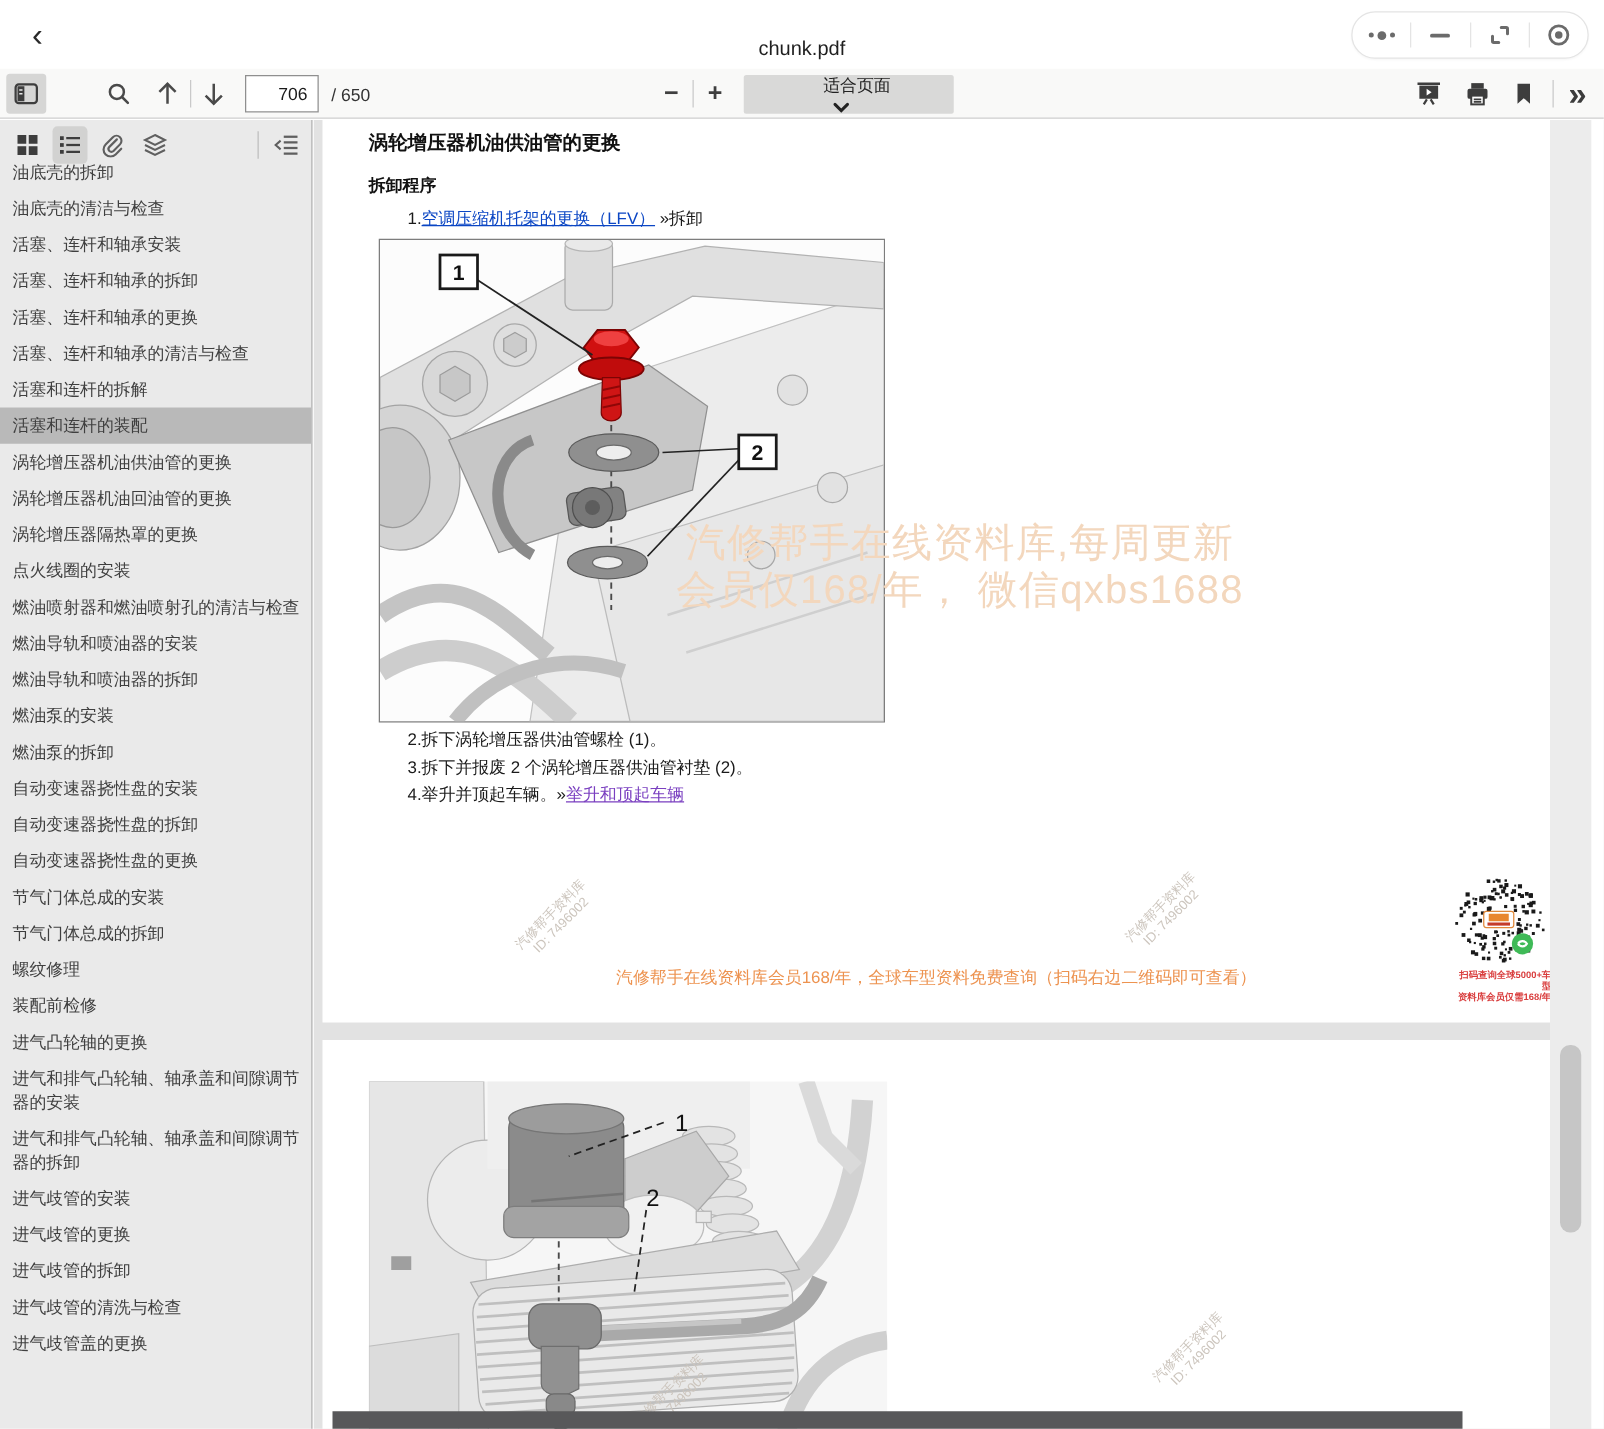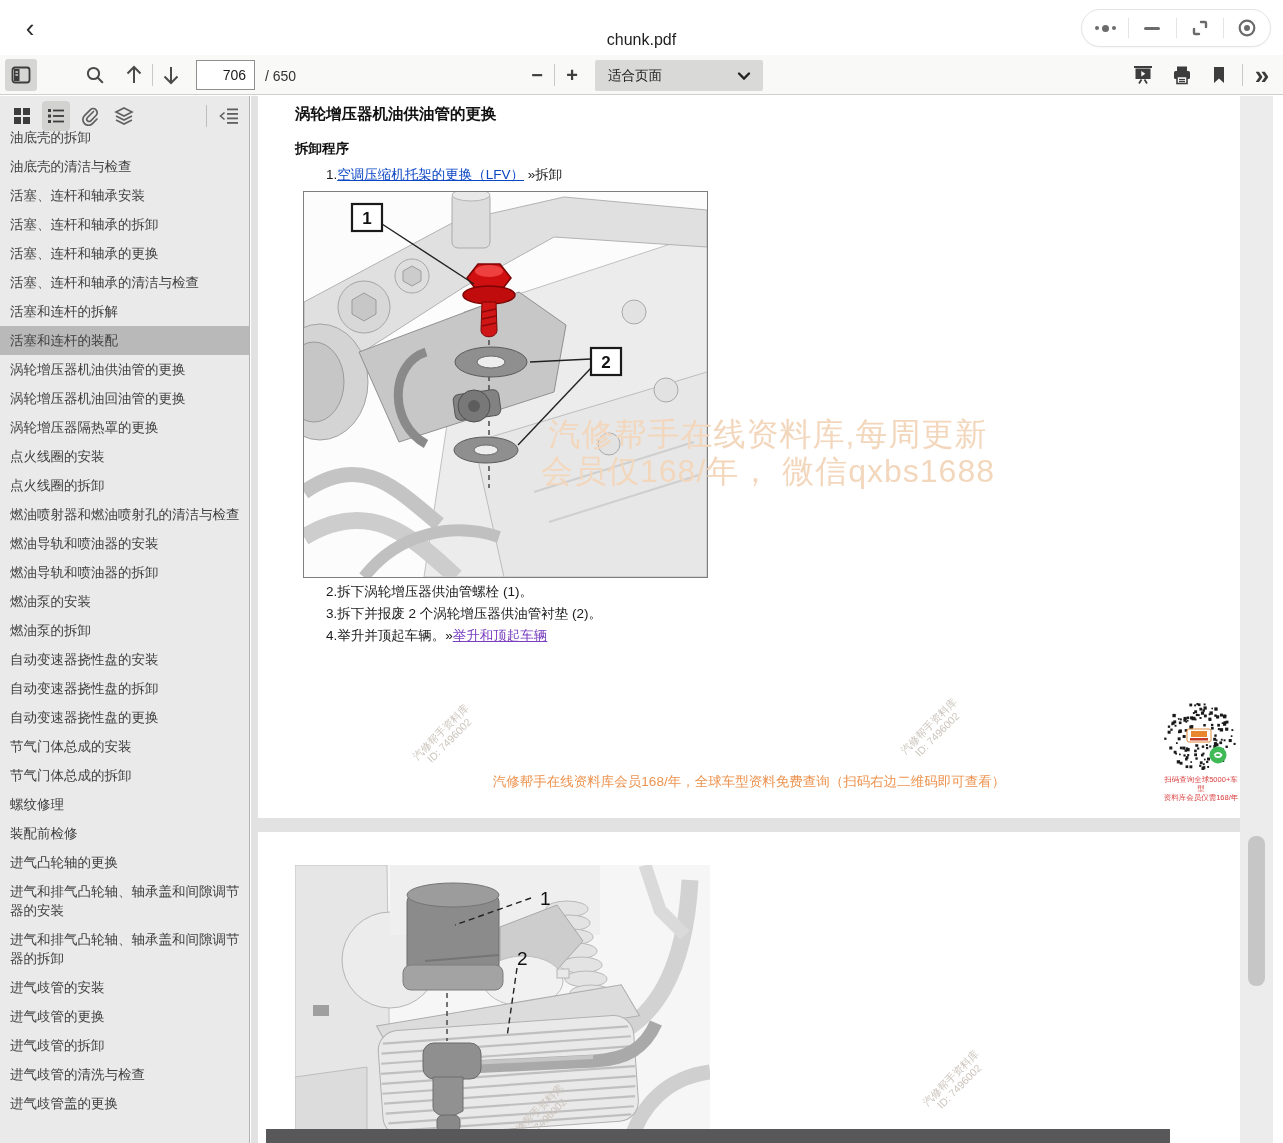--- a/index.html
+++ b/index.html
@@ -25,21 +25,21 @@
   .toolbar { position:absolute; left:0; top:55px; width:1283px; height:40px; background:#f9f9f8;
     border-bottom:1px solid #cfcfcf; }
   .tb-btn { position:absolute; top:4px; width:32px; height:32px; border:none; background:none; border-radius:3px;
     display:flex; align-items:center; justify-content:center; cursor:pointer; color:#4d4d4d; }
   .tb-btn.active { background:#d6d6d5; }
   .tb-sep { position:absolute; top:9px; width:1px; height:22px; background:#c9c9c9; }
   .page-input { position:absolute; left:196px; top:5px; width:59px; height:30px; border:1px solid #8f8f8f;
     background:#fff; text-align:right; padding-right:8px; font-size:14px; color:#1a1a1a; }
   .page-total { position:absolute; left:265px; top:13px; font-size:14px; color:#333; }
   .zoom-select { position:absolute; left:595px; top:5px; width:168px; height:31px; background:#d9d9d8;
-    border-radius:2px; display:flex; align-items:center; cursor:pointer; }
+    border-radius:2px; display:flex; align-items:center; cursor:pointer;flex-direction:column; }
   .zoom-select span { font-size:13.5px; color:#222; padding-left:13px; flex:1; }
   .glyph-btn { font-size:20px; font-weight:bold; color:#3f3f3f; }
   .chev2 { font-size:26px; color:#3c3c3c; font-weight:bold; line-height:20px; }
 
   
   .sidebar { position:absolute; left:0; top:96px; width:250px; height:1047px; background:#eaeaea;
     border-right:1px solid #b3b3b3; overflow:hidden; }
   .side-tools { height:40px; display:flex; align-items:center; padding-left:8px; position:relative; }
   .st-btn { width:32px; height:30px; border:none; background:none; border-radius:4px; margin-right:6px;
     display:flex; align-items:center; justify-content:center; cursor:pointer; color:#4a4a4a; }
@@ -66,21 +66,21 @@
   .link-purple { color:#7a3fc0; text-decoration:underline; cursor:pointer; }
   .figure1 { position:absolute; left:45px; top:95px; width:405px; height:387px; border:1px solid #7d7d7d; background:#fcfcfc; }
   .figure2 { position:absolute; left:37px; top:33px; width:415px; height:278px; overflow:hidden; }
 
   .wm-big { position:absolute; left:110px; top:320px; width:800px; text-align:center; color:#f3d7bd;
     font-size:32px; line-height:37px; letter-spacing:1px; pointer-events:none; white-space:nowrap; }
   .wm-diag { position:absolute; transform:rotate(-45deg); color:#ccc5bd; font-size:10.5px; line-height:12px;
     text-align:center; pointer-events:none; white-space:nowrap; }
   .footer-note { position:absolute; left:0; top:677px; width:982px; text-align:center; font-size:13.5px; color:#ed9350; }
   .qr-wrap { position:absolute; left:903px; top:603px; width:80px; text-align:center; }
-  .qr-cap { font-size:7.5px; color:#d93c3c; line-height:9px; font-weight:normal; }
+  .qr-cap { font-size:7.5px; color:#d93c3c; line-height:9px; font-weight:bold;text-align:right; }
   .dark-bar { position:absolute; left:8px; top:297px; width:904px; height:18px; background:#58585a; }
 
   svg { display:block; }
   text { font-family:"Liberation Sans","DejaVu Sans",sans-serif; }
 </style>
 </head>
 <body>
 
 <div class="topbar">
   <button class="back-btn">‹</button>
@@ -231,21 +231,20 @@
       <div class="toc-item">活塞、连杆和轴承安装</div>
       <div class="toc-item">活塞、连杆和轴承的拆卸</div>
       <div class="toc-item">活塞、连杆和轴承的更换</div>
       <div class="toc-item">活塞、连杆和轴承的清洁与检查</div>
       <div class="toc-item">活塞和连杆的拆解</div>
       <div class="toc-item selected">活塞和连杆的装配</div>
       <div class="toc-item">涡轮增压器机油供油管的更换</div>
       <div class="toc-item">涡轮增压器机油回油管的更换</div>
       <div class="toc-item">涡轮增压器隔热罩的更换</div>
       <div class="toc-item">点火线圈的安装</div>
-      <div class="toc-item">点火线圈的拆卸</div>
       <div class="toc-item">燃油喷射器和燃油喷射孔的清洁与检查</div>
       <div class="toc-item">燃油导轨和喷油器的安装</div>
       <div class="toc-item">燃油导轨和喷油器的拆卸</div>
       <div class="toc-item">燃油泵的安装</div>
       <div class="toc-item">燃油泵的拆卸</div>
       <div class="toc-item">自动变速器挠性盘的安装</div>
       <div class="toc-item">自动变速器挠性盘的拆卸</div>
       <div class="toc-item">自动变速器挠性盘的更换</div>
       <div class="toc-item">节气门体总成的安装</div>
       <div class="toc-item">节气门体总成的拆卸</div>

